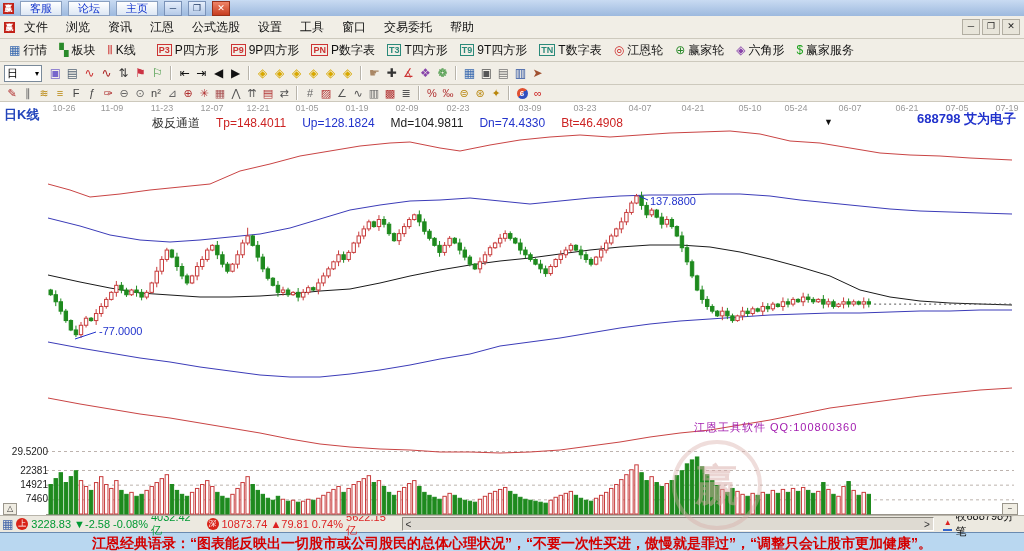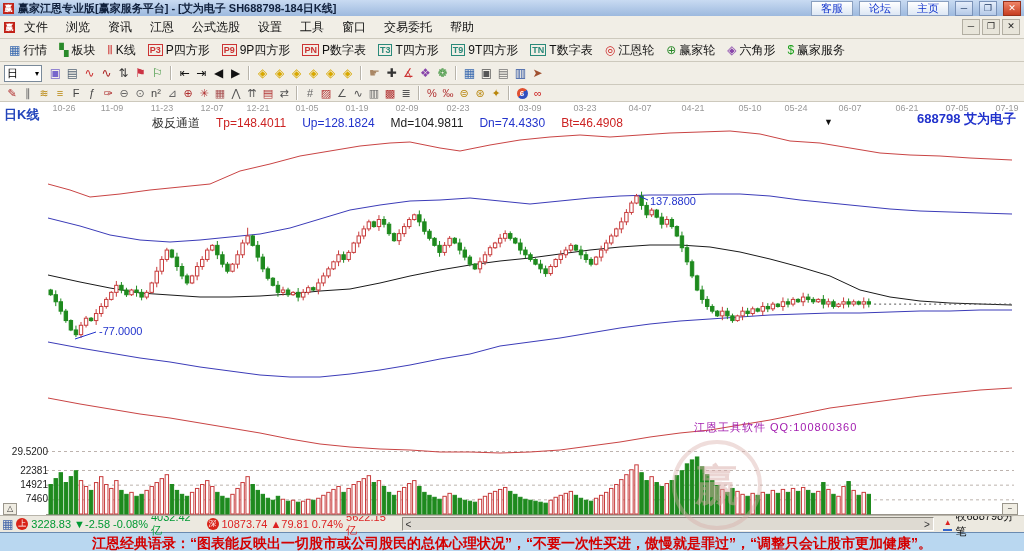--- a/index.html
+++ b/index.html
@@ -74,21 +74,20 @@
   .marquee{height:20px;line-height:20px;background:#b9d7f0;border-top:1px solid #6a8ab0;
     color:#d40000;font-size:14px;font-weight:bold;text-align:center;overflow:hidden;}
 </style>
 </head>
 <body>
 
 <div id="window">
 
   <div class="titlebar">
     <div class="appicon">赢</div>
-    <div class="titletext">赢家江恩专业版[赢家服务平台] - [艾为电子  SH688798-184日K线]</div>
     <div class="tb-btn">客服</div>
     <div class="tb-btn">论坛</div>
     <div class="tb-btn">主页</div>
     <div class="winctl">─</div>
     <div class="winctl">❐</div>
     <div class="winctl close">✕</div>
   </div>
 
   <div class="menubar">
     <div class="appicon">赢</div>
@@ -117,21 +116,21 @@
       </div>
       <div class="tb2-item">
         <span class="tb2-glyph" style="color: rgb(42, 138, 42);">▚</span>
         <span>板块</span>
       </div>
       <div class="tb2-item">
         <span class="tb2-glyph" style="color: rgb(204, 51, 51);">⫴</span>
         <span>K线</span>
       </div>
       <div class="tb2-item">
-        <span class="tb2-badge" style="color: rgb(204, 51, 51); border-color: rgb(204, 51, 51);">P3</span>
+        <span class="tb2-badge" style="color: rgb(204, 51, 51); border-color: rgb(204, 51, 51); margin-left: 9px;">P3</span>
         <span>P四方形</span>
       </div>
       <div class="tb2-item">
         <span class="tb2-badge" style="color: rgb(204, 51, 51); border-color: rgb(204, 51, 51);">P9</span>
         <span>9P四方形</span>
       </div>
       <div class="tb2-item">
         <span class="tb2-badge" style="color: rgb(204, 51, 51); border-color: rgb(204, 51, 51);">PN</span>
         <span>P数字表</span>
       </div>

